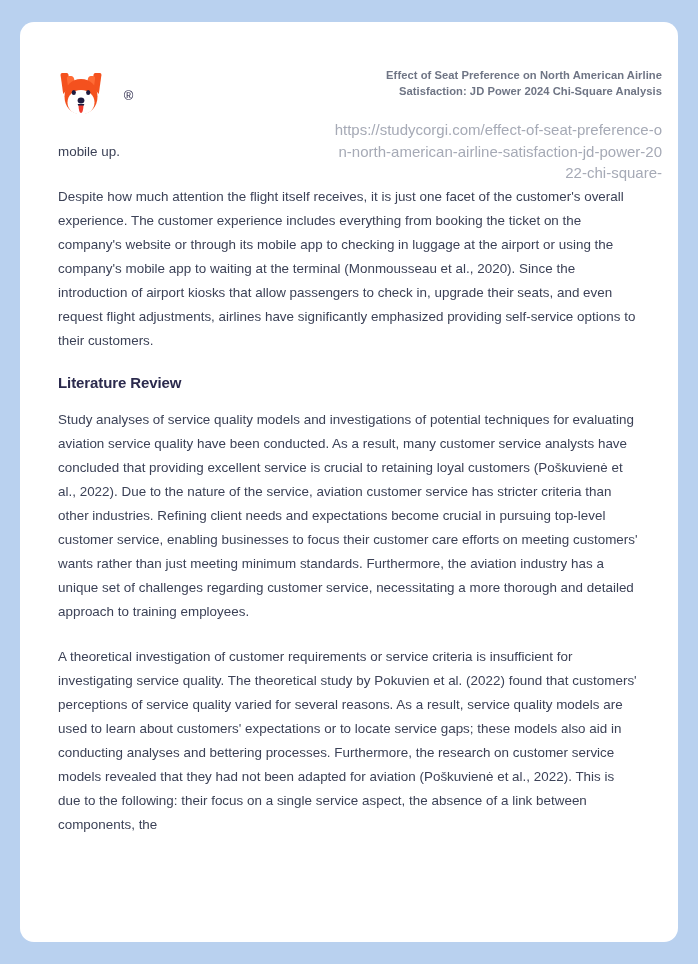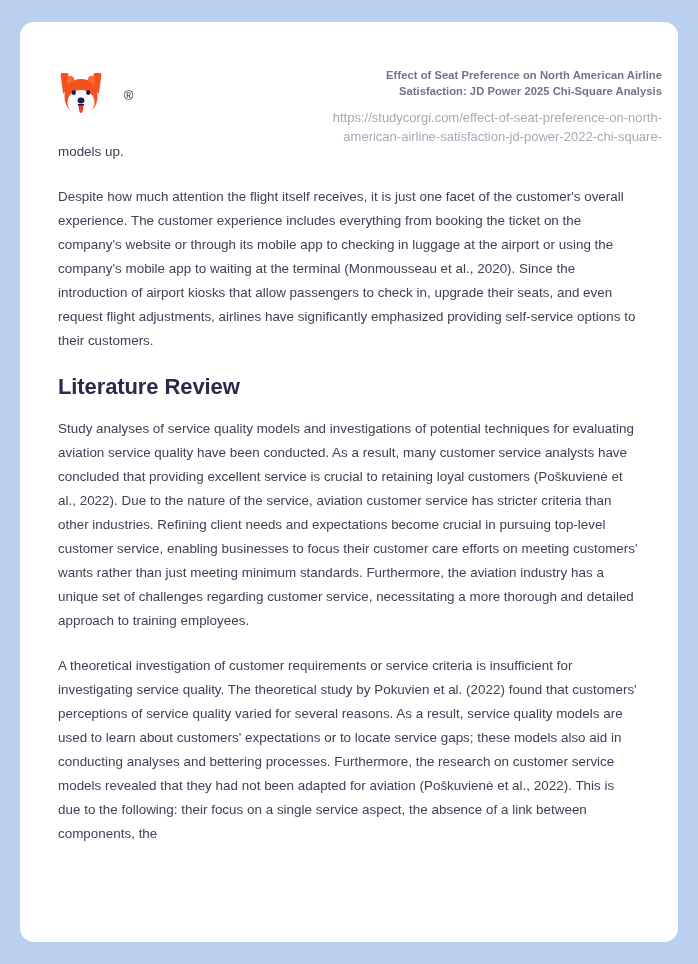--- a/index.html
+++ b/index.html
@@ -67,43 +67,43 @@
     width: 330px;
   }
   .doc-title {
     font-size: 11.2px;
     font-weight: bold;
     color: #6f7585;
     line-height: 1.42;
     letter-spacing: 0.05px;
   }
   .doc-url {
-    font-size: 13px;
+    font-size: 15px;
     color: #a6aab6;
     line-height: 1.45;
-    margin-top: 9px;
+    margin-top: 19px;
     word-break: break-all;
   }
 
   
   .doc-body {
     padding: 0 38px 0 38px;
   }
   .doc-body p {
     font-size: 13.4px;
     line-height: 1.79;
     color: #3c4257;
     margin: 0 0 21px 0;
     letter-spacing: 0.02px;
   }
   .doc-body p.first-frag {
     margin-bottom: 21px;
   }
   .section-heading {
-    font-size: 22px;
+    font-size: 15px;
     font-weight: bold;
     color: #2b2a4d;
     margin: 20px 0 17px 0;
     letter-spacing: -0.1px;
   }
   .doc-body p.tail {
     margin-bottom: 12px;
   }
 </style>
 </head>
@@ -126,27 +126,27 @@
         <ellipse cx="23" cy="30.5" rx="3.4" ry="3" fill="#1d1b3f"></ellipse>
         <path d="M19.6 34 C20.4 36.2 21.6 37 23 37 C24.4 37 25.6 36.2 26.4 34 Z" fill="#1d1b3f"></path>
         <path d="M20.6 35.5 C20.6 40 21.6 43 23 43 C24.4 43 25.4 40 25.4 35.5 Z" fill="#ef3b2d"></path>
       </svg>
       <div class="brand-wordmark">
         <span class="brand-reg">®</span>
       </div>
     </div>
 
     <div class="doc-meta">
-      <div class="doc-title">Effect of Seat Preference on North American Airline Satisfaction: JD Power 2025 Chi-Square Analysis</div>
+      <div class="doc-title">Effect of Seat Preference on North American Airline Satisfaction: JD Power 2024 Chi-Square Analysis</div>
       <div class="doc-url">https://studycorgi.com/effect-of-seat-preference-on-north-american-airline-satisfaction-jd-power-2022-chi-square-</div>
     </div>
 
   </div>
 
   <div class="doc-body">
-    <p class="first-frag">models up.</p>
+    <p class="first-frag">mobile up.</p>
     <p>Despite how much attention the flight itself receives, it is just one facet of the customer's overall experience. The customer experience includes everything from booking the ticket on the company's website or through its mobile app to checking in luggage at the airport or using the company's mobile app to waiting at the terminal (Monmousseau et al., 2020). Since the introduction of airport kiosks that allow passengers to check in, upgrade their seats, and even request flight adjustments, airlines have significantly emphasized providing self-service options to their customers.</p>
     <h2 class="section-heading">Literature Review</h2>
     <p>Study analyses of service quality models and investigations of potential techniques for evaluating aviation service quality have been conducted. As a result, many customer service analysts have concluded that providing excellent service is crucial to retaining loyal customers (Poškuvienė et al., 2022). Due to the nature of the service, aviation customer service has stricter criteria than other industries. Refining client needs and expectations become crucial in pursuing top-level customer service, enabling businesses to focus their customer care efforts on meeting customers' wants rather than just meeting minimum standards. Furthermore, the aviation industry has a unique set of challenges regarding customer service, necessitating a more thorough and detailed approach to training employees.</p>
     <p class="tail">A theoretical investigation of customer requirements or service criteria is insufficient for investigating service quality. The theoretical study by Pokuvien et al. (2022) found that customers' perceptions of service quality varied for several reasons. As a result, service quality models are used to learn about customers' expectations or to locate service gaps; these models also aid in conducting analyses and bettering processes. Furthermore, the research on customer service models revealed that they had not been adapted for aviation (Poškuvienė et al., 2022). This is due to the following: their focus on a single service aspect, the absence of a link between components, the</p>
   </div>
 
 </div>
 
 </body></html>

